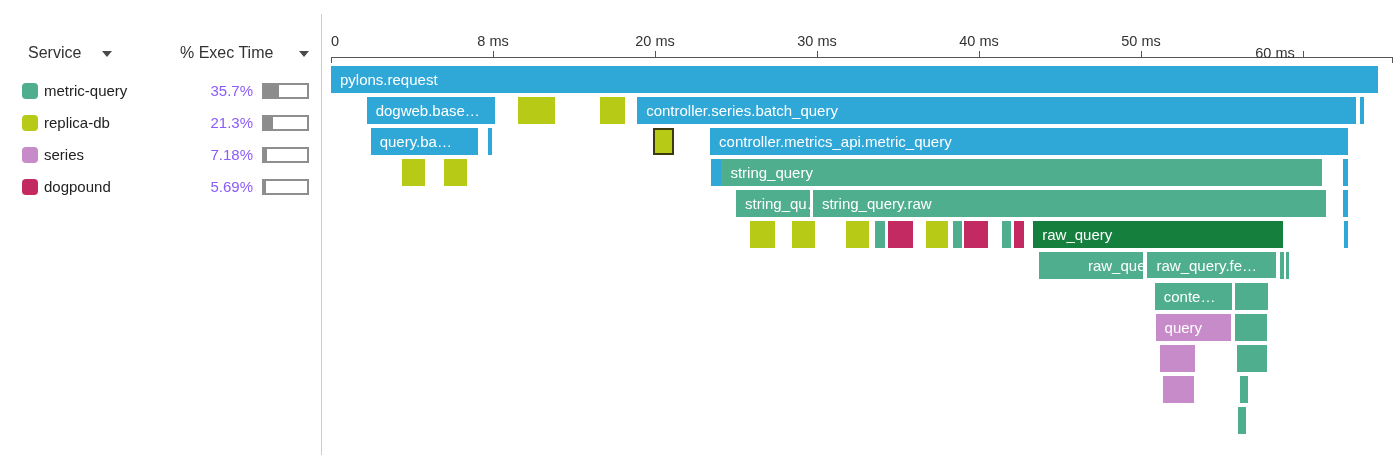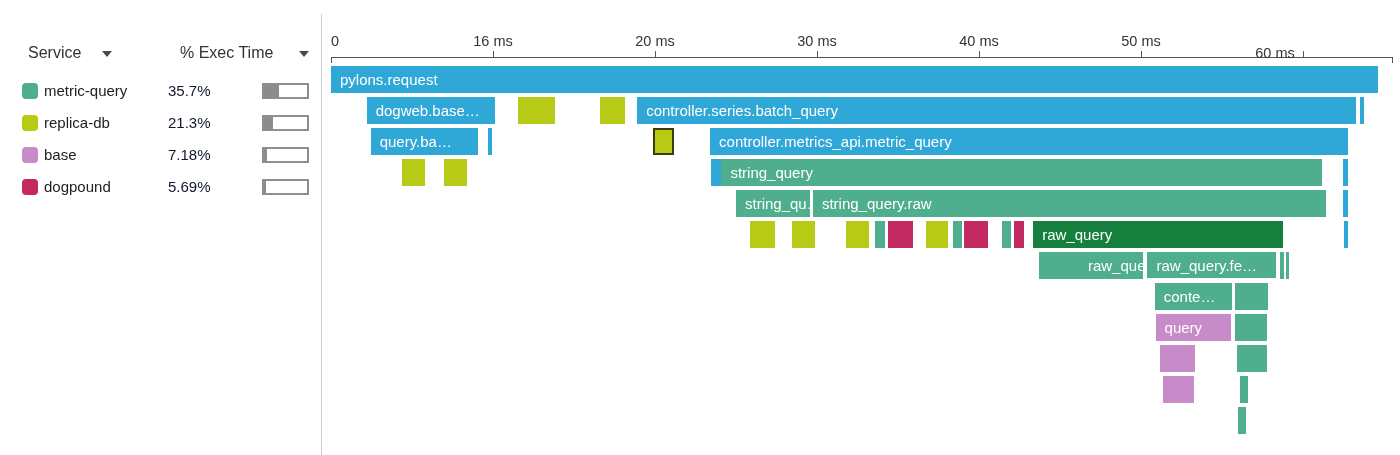--- a/index.html
+++ b/index.html
@@ -14,21 +14,21 @@
   .sb-head-label { position:absolute; top:0; }
   #svc-head { left:28px; }
   #exec-head { left:180px; }
   .tri { position:absolute; width:0; height:0; border-left:5px solid transparent; border-right:5px solid transparent; border-top:6px solid #4a4a4a; top:7px; }
   #svc-tri { left:102px; }
   #exec-tri { left:299px; }
   #service-list { position:absolute; top:75px; left:0; width:320px; }
   .service-row { position:relative; height:32px; }
   .swatch { position:absolute; left:22px; top:8px; width:16px; height:16px; border-radius:4px; }
   .svc-label { position:absolute; left:44px; top:7px; font-size:15px; color:#222; white-space:nowrap; }
-  .svc-pct { position:absolute; left:168px; top:7px; width:85px; font-size:15px; color:#0f172a; }
+  .svc-pct { position:absolute; left:168px; top:7px; width:85px; text-align:right; font-size:15px; color:#8b5cf6; }
   .svc-bar { position:absolute; left:262px; top:8px; width:47px; height:16px; border:2px solid #8e8e8e; background:#fff; }
   .svc-fill { display:block; height:100%; background:#8c8c8c; }
   #divider { position:absolute; left:321px; top:14px; width:1px; height:441px; background:#ccc; }
   
   #timeline { position:absolute; left:0; top:0; width:1400px; height:455px; }
   .axis-label { position:absolute; top:33px; font-size:14.5px; color:#333; white-space:nowrap; }
   .axis-label.centered { transform:translateX(-50%); }
   .axis-tick { position:absolute; top:51px; width:1px; height:6px; background:#555; }
   .axis-cap { position:absolute; top:57px; width:1px; height:6px; background:#555; }
   #axis-baseline { position:absolute; top:57px; height:1px; background:#555; }
@@ -60,21 +60,21 @@
         <div class="service-row">
           <div class="swatch" style="background: rgb(183, 202, 22);"></div>
           <div class="svc-label">replica-db</div>
           <div class="svc-pct">21.3%</div>
           <div class="svc-bar">
             <div class="svc-fill" style="width: 21.3%;"></div>
           </div>
         </div>
         <div class="service-row">
           <div class="swatch" style="background: rgb(199, 139, 201);"></div>
-          <div class="svc-label">base</div>
+          <div class="svc-label">series</div>
           <div class="svc-pct">7.18%</div>
           <div class="svc-bar">
             <div class="svc-fill" style="width: 7.18%;"></div>
           </div>
         </div>
         <div class="service-row">
           <div class="swatch" style="background: rgb(194, 42, 97);"></div>
           <div class="svc-label">dogpound</div>
           <div class="svc-pct">5.69%</div>
           <div class="svc-bar">
@@ -85,21 +85,21 @@
   </aside>
 
   <div id="divider"></div>
 
   <div id="timeline">
     <div id="axis">
       <div id="axis-baseline" style="left: 331px; width: 1061px;"></div>
     <div class="axis-cap" style="left: 331px;"></div>
         <div class="axis-cap" style="left: 1392px;"></div>
         <div class="axis-label" style="left: 331px;">0</div>
-        <div class="axis-label centered" style="left: 493px;">16 ms</div>
+        <div class="axis-label centered" style="left: 493px;">8 ms</div>
         <div class="axis-tick" style="left: 493px;"></div>
         <div class="axis-label centered" style="left: 655px;">20 ms</div>
         <div class="axis-tick" style="left: 655px;"></div>
         <div class="axis-label centered" style="left: 817px;">30 ms</div>
         <div class="axis-tick" style="left: 817px;"></div>
         <div class="axis-label centered" style="left: 979px;">40 ms</div>
         <div class="axis-tick" style="left: 979px;"></div>
         <div class="axis-label centered" style="left: 1141px;">50 ms</div>
         <div class="axis-tick" style="left: 1141px;"></div>
         <div class="axis-label centered" style="left: 1275px; margin-top: 12px;">60 ms</div>

